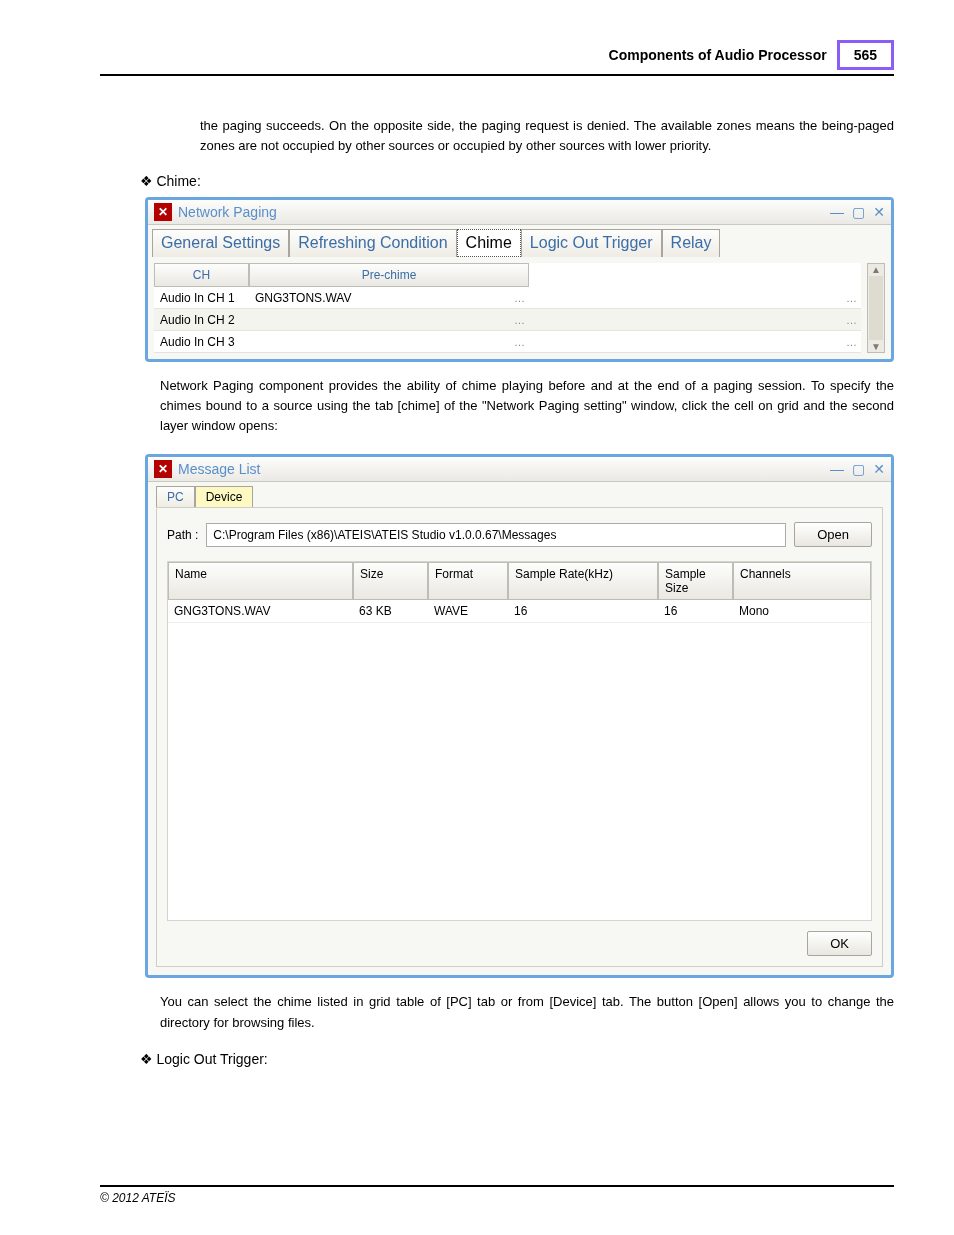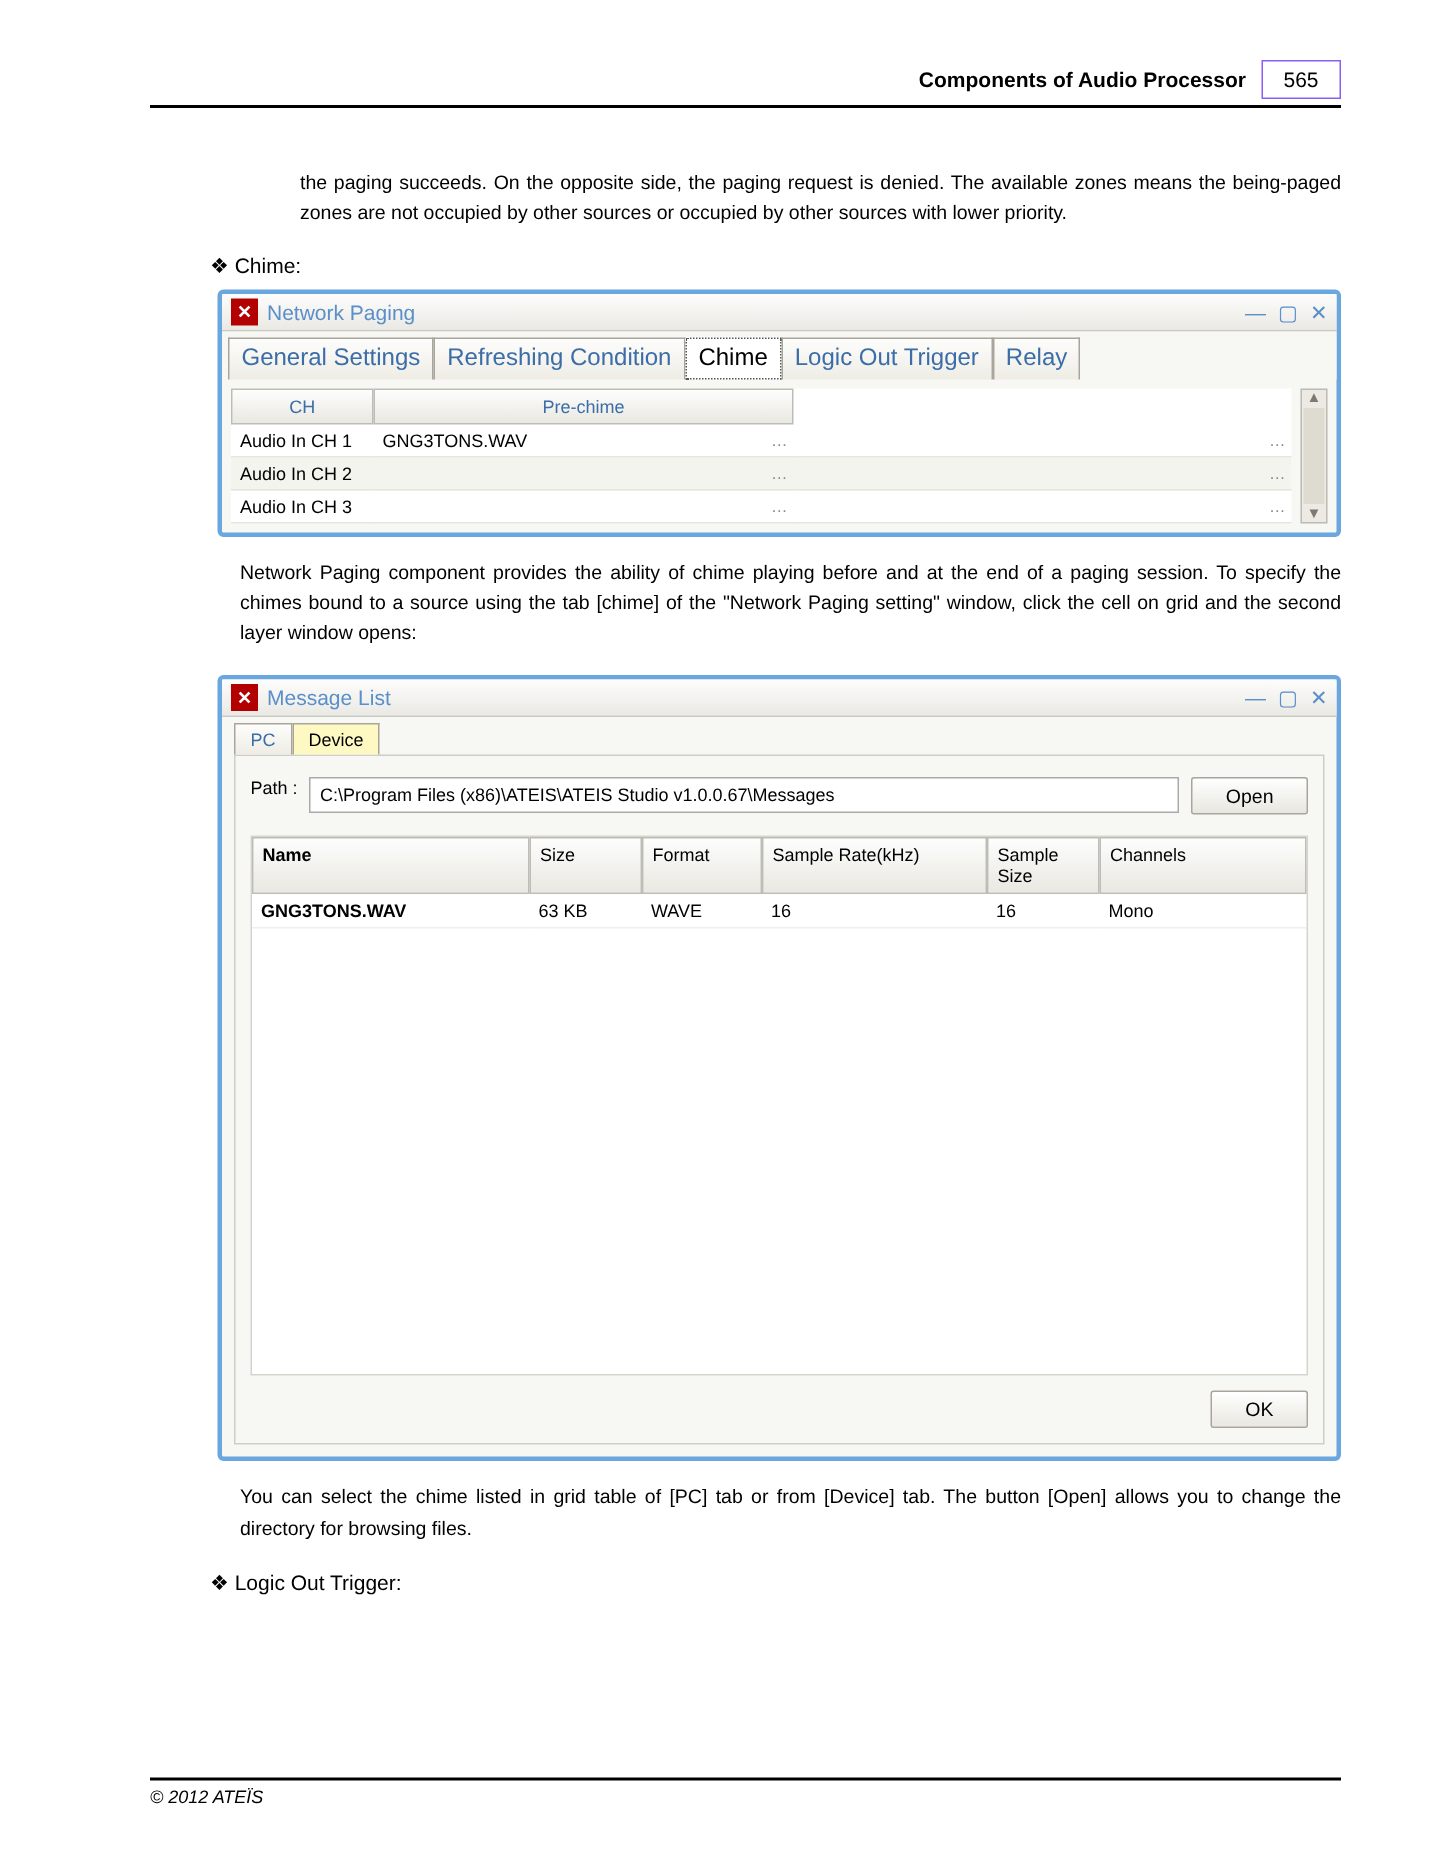--- a/index.html
+++ b/index.html
@@ -24,23 +24,23 @@
     border-bottom: 2px solid #000;
     padding-bottom: 4px;
     margin-bottom: 40px;
   }
   .header-title {
     font-weight: bold;
     font-size: 14px;
     margin-right: 10px;
   }
   .page-number {
-    border: 1px solid #8b5cf6;
+    border: 3px solid #8b5cf6;
     padding: 4px 14px;
-    font-weight: normal;
+    font-weight: bold;
     font-size: 14px;
   }
   .body-text {
     text-align: justify;
     margin: 10px 0 18px 100px;
     line-height: 1.5;
   }
   .body-text-2 {
     text-align: justify;
     margin: 14px 0 18px 60px;
@@ -149,39 +149,39 @@
   .ml-tabs { display:flex; padding: 4px 16px 0 8px; }
   .ml-tab {
     border:1px solid #a9a59c; border-bottom:none;
     background:linear-gradient(#fdfdfc,#eeece4);
     padding:3px 10px; font-size:12px; color:#3b6da8;
   }
   .ml-tab.active { background:#fef9c3; color:#000; font-weight:normal; }
   .inner-panel {
     border:1px solid #cfcec6; margin:0 8px 8px 8px; padding:14px 10px 10px 10px; background:#f7f7f3;
   }
-  .path-row { display:flex; gap:8px; margin-bottom:14px; }
+  .path-row { display:flex; align-items:center; gap:8px; margin-bottom:14px; }
   .path-label { font-size:12px; }
   .path-input {
     flex:1; border:1px solid #aaa; background:#fff; padding:3px 6px; font-size:12px; height:24px;
   }
   .btn {
     border:1px solid #a9a59c; background:linear-gradient(#fff,#e8e7e0);
     padding:4px 22px; font-size:13px; cursor:pointer; border-radius:2px;
   }
   .ml-grid-head, .ml-grid-row { display:flex; }
   .ml-grid-head .mc {
     background: linear-gradient(#fdfdfc,#e9e8e2);
     border: 1px solid #bdbcb5;
     font-size:12px; padding:4px 6px;
   }
   .ml-grid-row .mc {
     font-size:12px; padding:4px 6px; border-bottom:1px solid #eee;
   }
-  .mc.name { width: 185px; font-weight: bold; }
+  .mc.name { width: 185px; }
   .mc.size { width: 75px; }
   .mc.fmt  { width: 80px; }
   .mc.sr   { width: 150px; }
   .mc.ss   { width: 75px; }
   .mc.chn  { flex:1; }
   .ml-grid {
     border:1px solid #d5d4cc; background:#fff; min-height:360px;
   }
   .ok-row { display:flex; justify-content:flex-end; padding-top:10px; }
   .footer {

